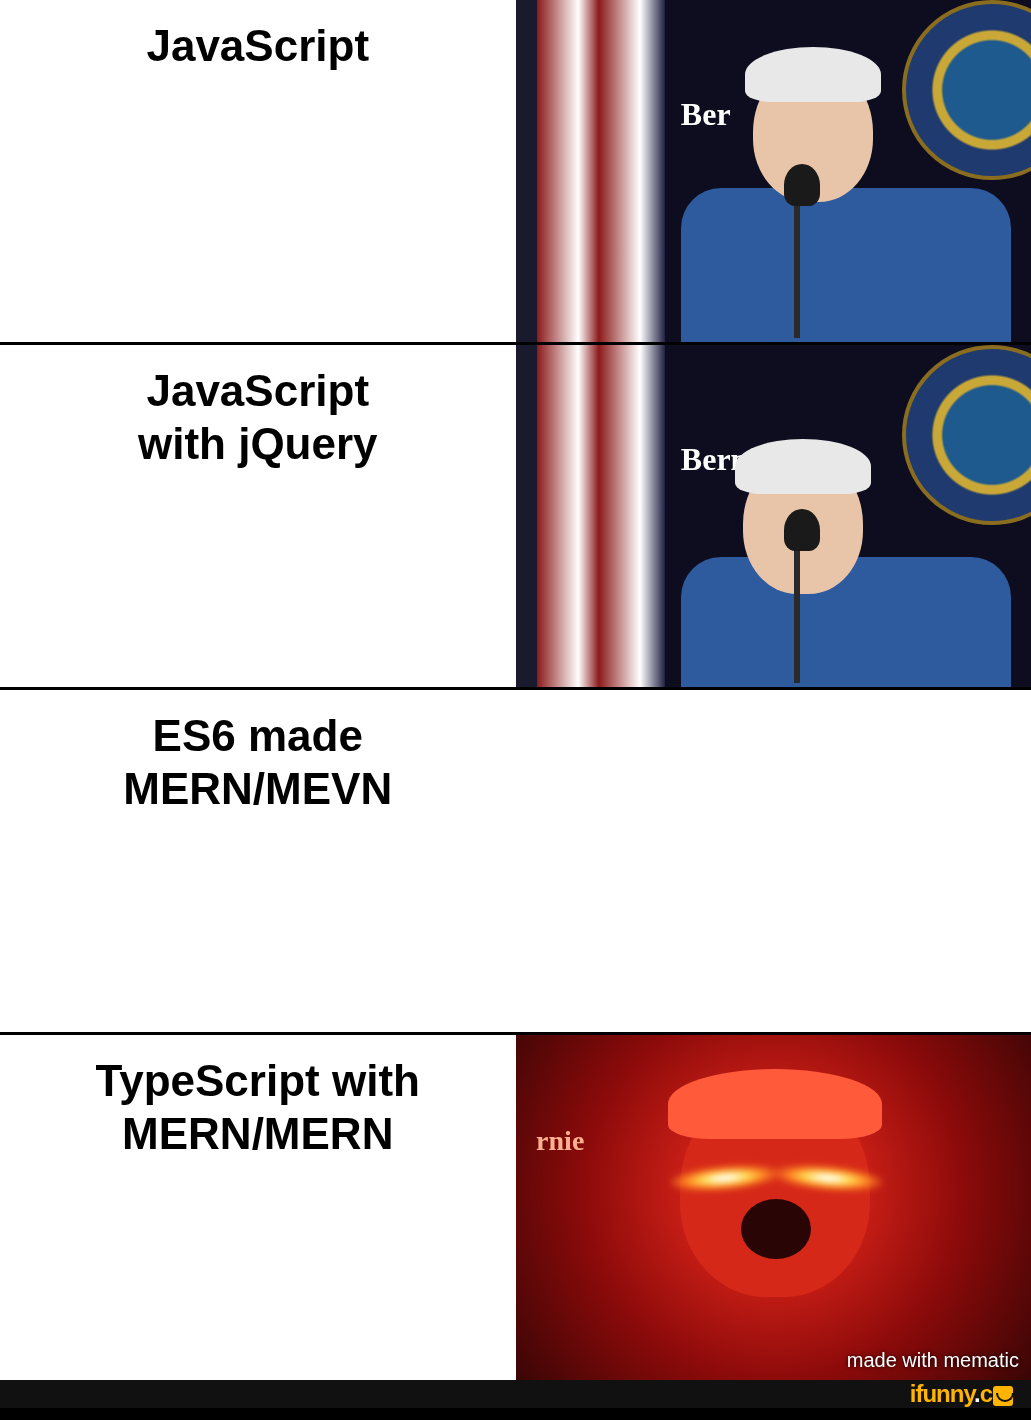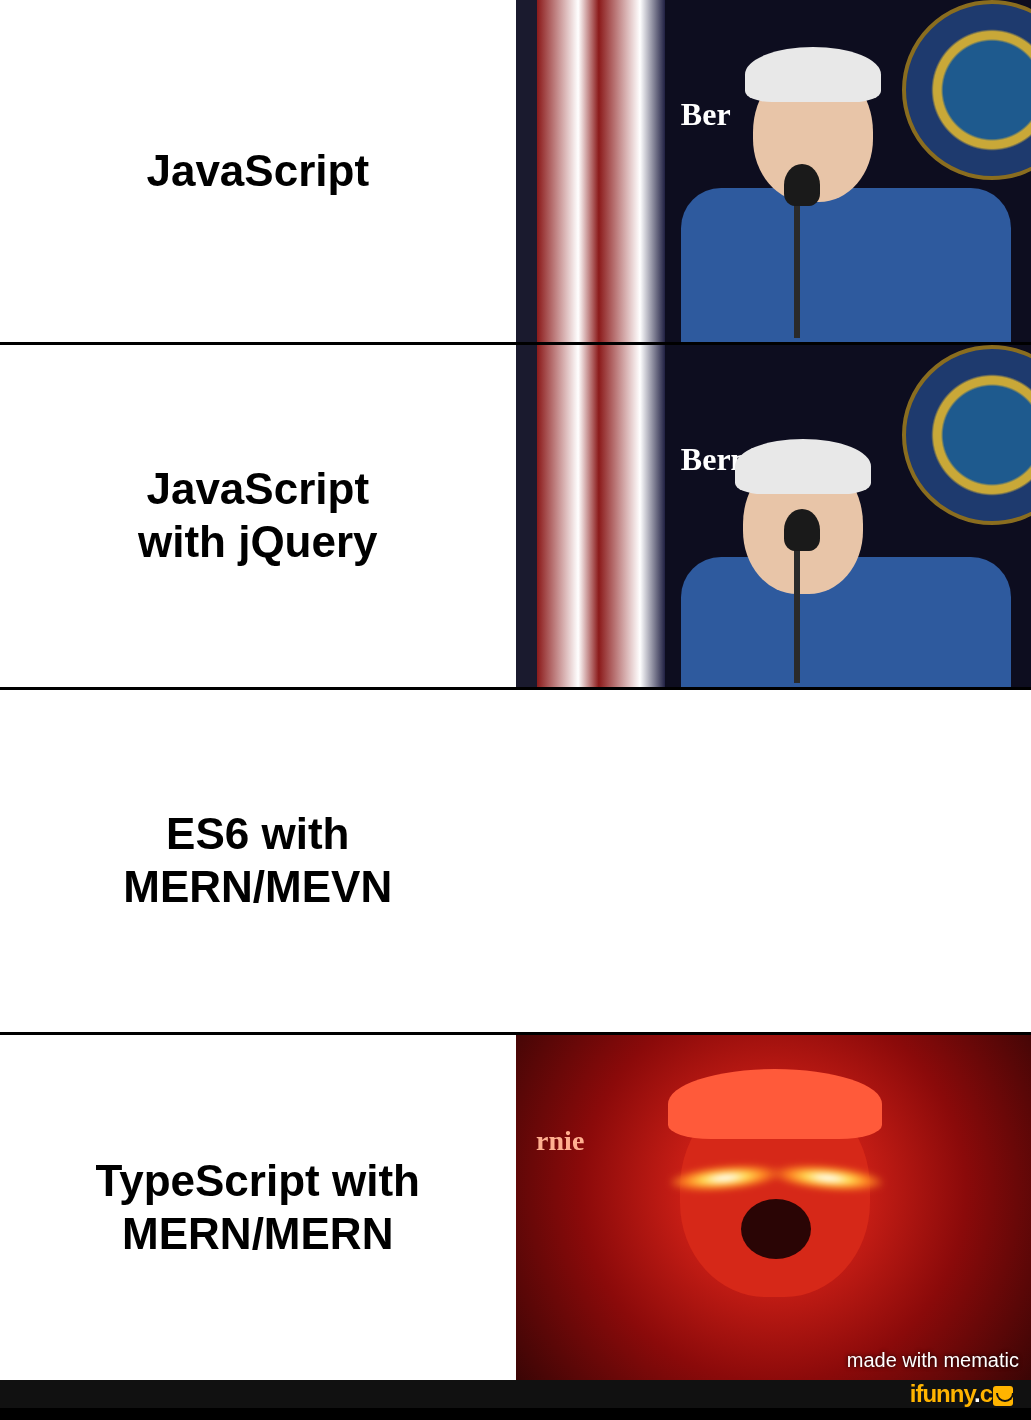--- a/index.html
+++ b/index.html
@@ -21,21 +21,20 @@
       height: 345px;
       border-bottom: 3px solid #000;
     }
     .panel:last-of-type {
       border-bottom: none;
     }
     .text-cell {
       width: 50%;
       background: #fff;
       display: flex;
-      align-items: center;
       justify-content: center;
       padding: 20px 30px;
     }
     .text-cell span {
       font-size: 44px;
       font-weight: 700;
       color: #000;
       text-align: center;
       line-height: 1.2;
       white-space: pre-line;
@@ -286,21 +285,21 @@
             <div class="hair"></div>
           </div>
         <div class="mic"></div>
         <div class="mic-stand"></div>
       </div>
     </div>
   </div>
 
   <div class="panel">
     <div class="text-cell">
-      <span>ES6 with
+      <span>ES6 made
 MERN/MEVN</span>
     </div>
   </div>
 
   <div class="panel">
     <div class="text-cell">
       <span>TypeScript with
 MERN/MERN</span>
     </div>
     <div class="image-cell">

